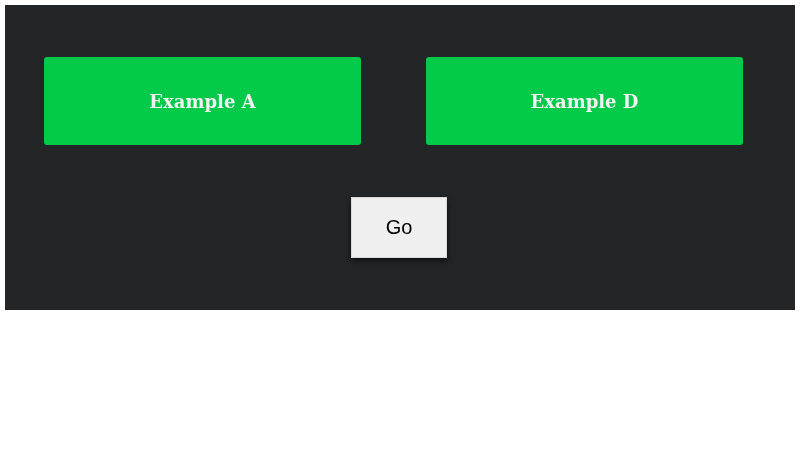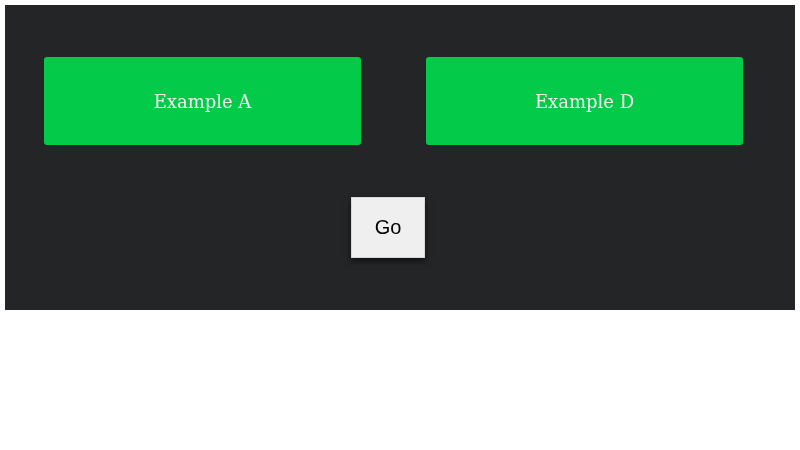--- a/index.html
+++ b/index.html
@@ -6,25 +6,26 @@
     .panel {
       position: absolute; left: 5px; top: 5px; width: 790px; height: 305px;
       background: #242526;
     }
     .card {
       position: absolute; top: 52px; width: 317px; height: 88px;
       background: #04ca4a; border-radius: 3px;
       display: flex; align-items: center; justify-content: center;
       color: #f2f2f2; font-family: "DejaVu Serif", "Liberation Serif", serif; font-size: 18px;
       cursor: pointer;
+      font-weight: bold;
     }
     .card.a { left: 39px; }
     .card.d { left: 421px; }
     .go {
-      position: absolute; left: 346px; top: 192px; width: 74px; height: 61px;
+      position: absolute; left: 346px; top: 192px; width: 96px; height: 61px;
       background: #efefef; border: 1px solid #d8d8d8; box-sizing: border-box;
       box-shadow: 0 3px 6px rgba(0,0,0,0.6);
       display: flex; align-items: center; justify-content: center;
       font-family: "Liberation Sans", sans-serif; font-size: 20px; color: #000;
       cursor: pointer; padding: 0;
     }
   </style>
 </head>
 <body>
 

